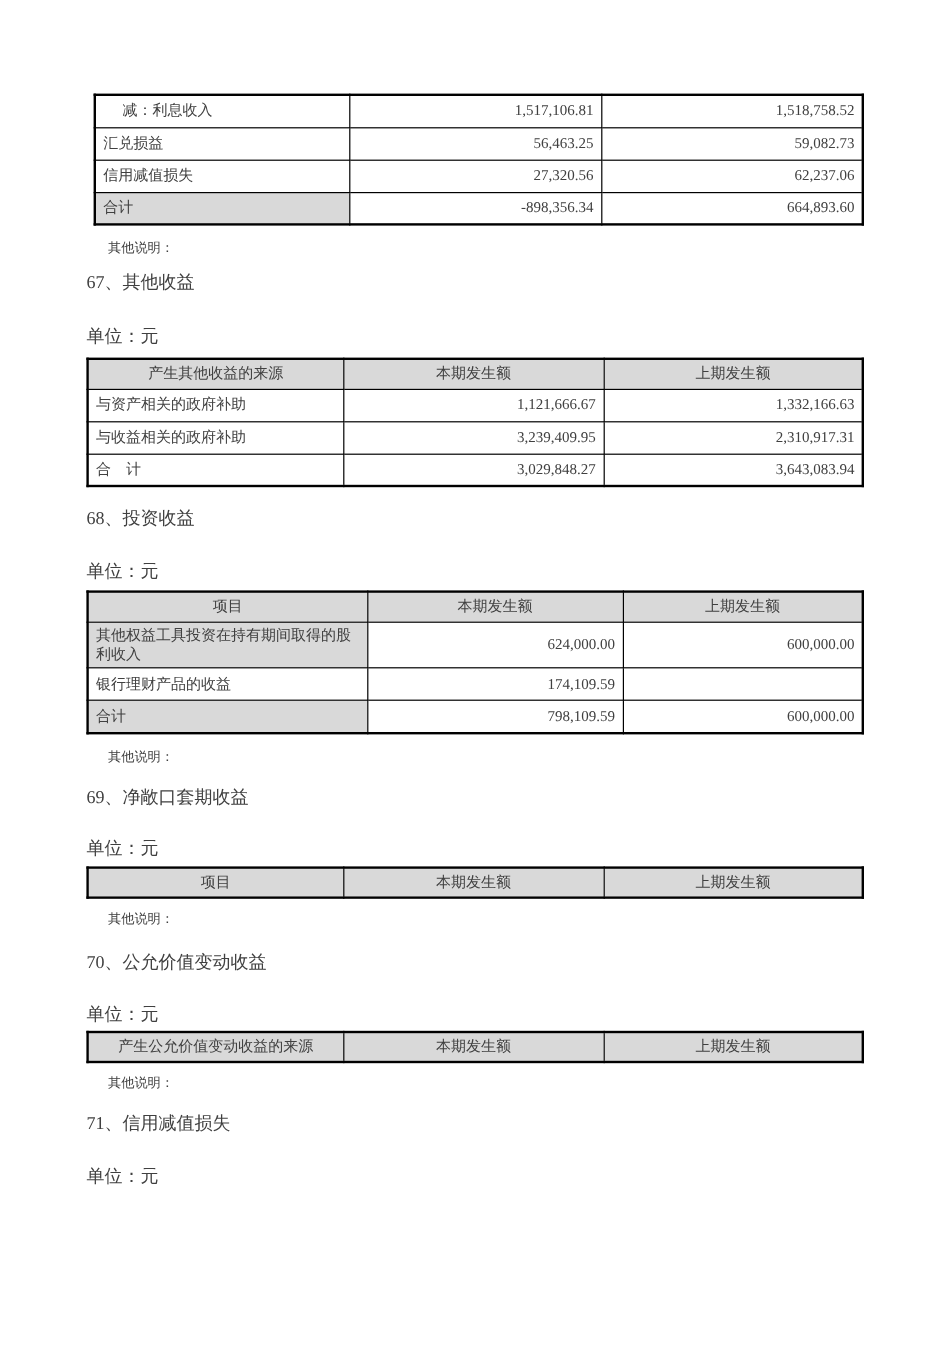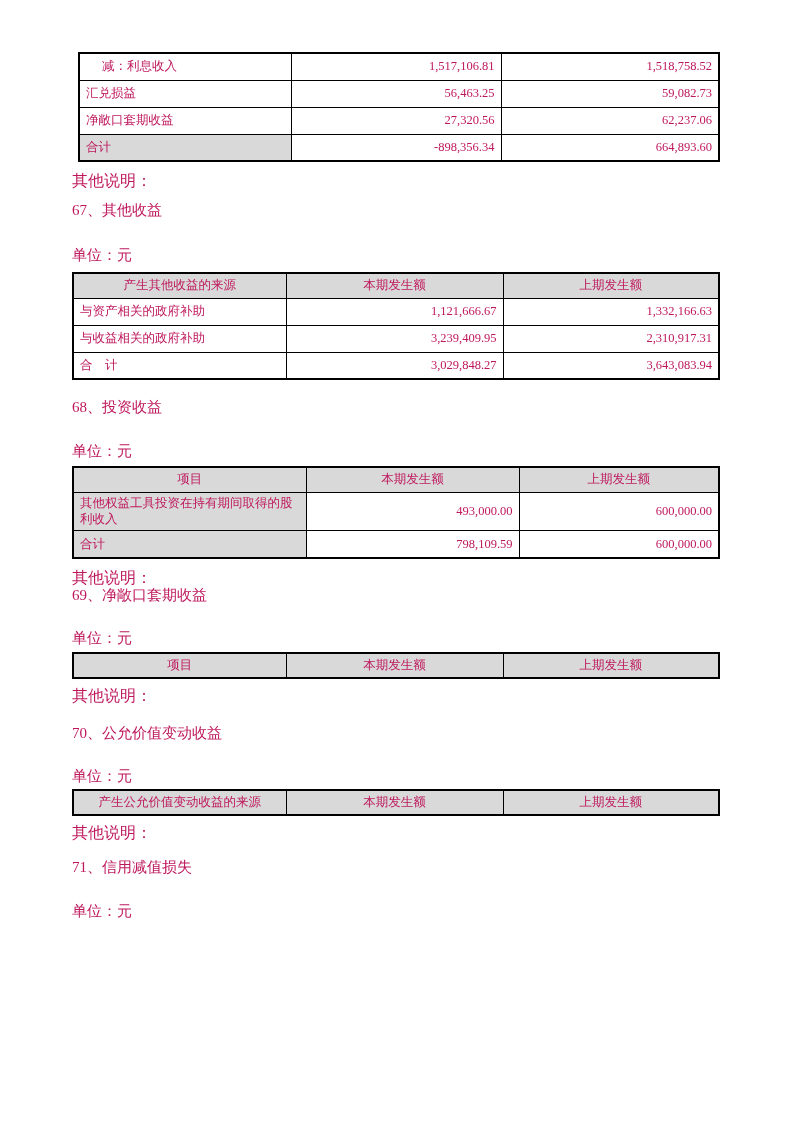--- a/index.html
+++ b/index.html
@@ -1,23 +1,23 @@
 <!DOCTYPE html>
 <html><head>
 <meta charset="utf-8">
 <style>
   * { margin:0; padding:0; box-sizing:border-box; }
   html,body { background:#ffffff; }
   .page {
     position:relative;
     width:793px; height:1122px;
     background:#ffffff;
-    color:#be185d;
+    color:#404040;
     font-family:"Liberation Serif","DejaVu Serif",serif;
-    padding:52px 75px 0 72px;
+    padding:78px 75px 0 72px;
     overflow:hidden;
   }
   table { border-collapse:collapse; table-layout:fixed; }
   .tbl { border:2px solid #000; }
   .tbl td, .tbl th {
     border:1px solid #000;
     font-size:12.5px;
     font-weight:normal;
     padding:2px 6px;
     vertical-align:middle;
@@ -25,33 +25,33 @@
     line-height:1.35;
   }
   .tbl th { background:#d9d9d9; text-align:center; height:25px; }
   .tbl td { height:27px; }
   td.lbl { text-align:left; }
   td.lbl.indent { padding-left:22px; }
   td.num { text-align:right; }
   td.gray { background:#d9d9d9; }
   .t1 { width:640px; margin-left:6px; }
   .t3 { width:646px;font-family:Liberation Serif, serif; }
-  .notes { font-size:16px; line-height:16px; }
+  .notes { font-size:11px; line-height:16px;margin-left:18px; }
   .sec-title { font-size:15px; font-weight:normal; line-height:19px; }
   .unit { font-size:15px; line-height:16px; text-align:left; }
 
   .t1-notes   { margin-top:11px; }
   .h67  { margin-top:12px; }
   .u67  { margin-top:27px; }
   .tb67 { margin-top:9px;  }
   .h68  { margin-top:18px; }
   .u68  { margin-top:26px; }
   .tb68 { margin-top:7px;  }
   .n68  { margin-top:11px; }
-  .h69  { }
+  .h69  { margin-top:17px; }
   .u69  { margin-top:25px; }
   .tb69 { margin-top:6px;  }
   .n69  { margin-top:9px;  }
   .h70  { margin-top:20px; }
   .u70  { margin-top:25px; }
   .tb70 { margin-top:5px;  }
   .n70  { margin-top:9px;  }
   .h71  { margin-top:17px; }
   .u71  { margin-top:26px; }
 </style>
@@ -71,21 +71,21 @@
       <td class="lbl indent">减：利息收入</td>
       <td class="num">1,517,106.81</td>
       <td class="num">1,518,758.52</td>
     </tr>
     <tr>
       <td class="lbl">汇兑损益</td>
       <td class="num">56,463.25</td>
       <td class="num">59,082.73</td>
     </tr>
     <tr>
-      <td class="lbl">净敞口套期收益</td>
+      <td class="lbl">信用减值损失</td>
       <td class="num">27,320.56</td>
       <td class="num">62,237.06</td>
     </tr>
     <tr>
       <td class="lbl gray">合计</td>
       <td class="num">-898,356.34</td>
       <td class="num">664,893.60</td>
     </tr>
   </tbody>
     </table>
@@ -132,22 +132,27 @@
         <col style="width:200px">
       </colgroup>
     <tbody>
         <tr>
       <th>项目</th>
       <th>本期发生额</th>
       <th>上期发生额</th>
     </tr>
     <tr>
       <td class="lbl gray">其他权益工具投资在持有期间取得的股利收入</td>
-      <td class="num">493,000.00</td>
+      <td class="num">624,000.00</td>
       <td class="num">600,000.00</td>
+    </tr>
+    <tr>
+      <td class="lbl">银行理财产品的收益</td>
+      <td class="num">174,109.59</td>
+      <td class="num"></td>
     </tr>
     <tr>
       <td class="lbl gray">合计</td>
       <td class="num">798,109.59</td>
       <td class="num">600,000.00</td>
     </tr>
   </tbody>
     </table>
   <div class="notes n68">其他说明：</div>
 

